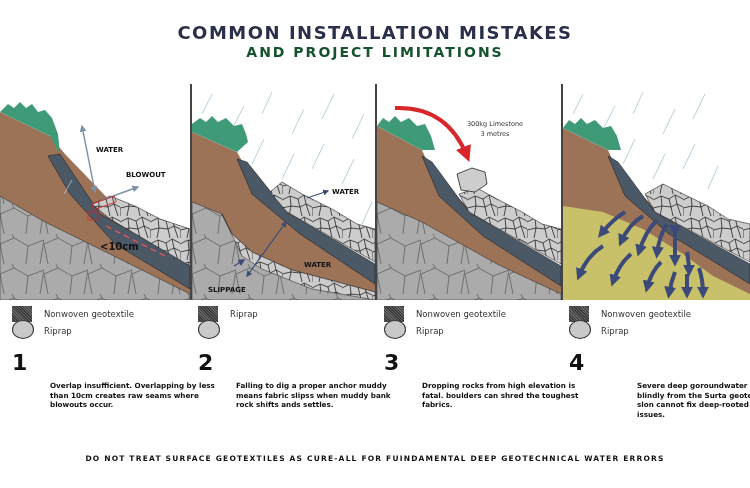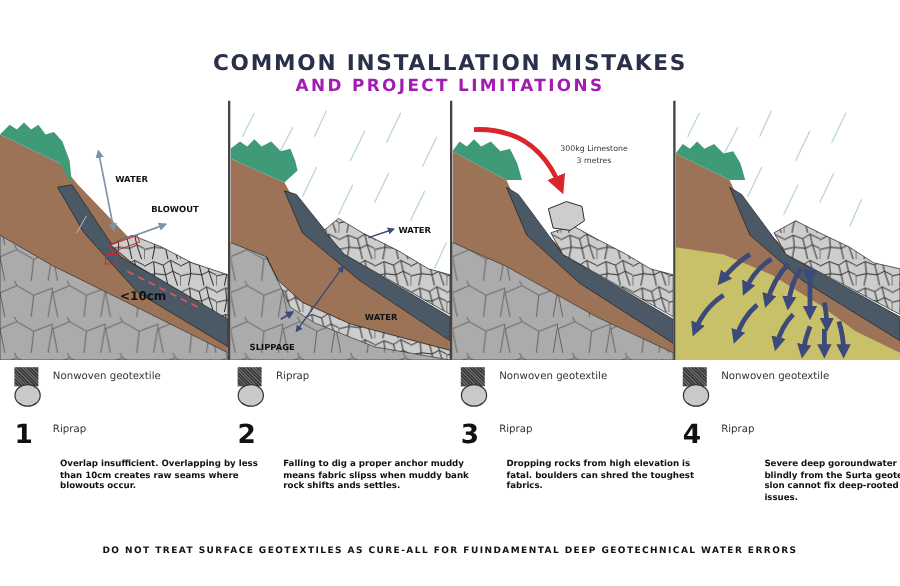--- a/index.html
+++ b/index.html
@@ -1,25 +1,25 @@
 <!DOCTYPE html>
 <html><head>
 <meta charset="utf-8">
 <style>
   html,body{margin:0;padding:0;background:#fff;}
   body{width:750px;height:488px;overflow:hidden;position:relative;font-family:"DejaVu Sans",sans-serif;}
-  .title{position:absolute;left:0;width:750px;text-align:center;font-family:"DejaVu Sans",sans-serif;font-weight:bold;letter-spacing:1.5px;margin-top:20px;}
+  .title{position:absolute;left:0;width:750px;text-align:center;font-family:"DejaVu Sans",sans-serif;font-weight:bold;letter-spacing:1.5px;}
   .t1{top:22px;font-size:18px;color:#2a2f4a;}
-  .t2{top:44px;font-size:14px;color:#a21caf;letter-spacing:2px;}
+  .t2{top:44px;font-size:14px;color:#14532d;letter-spacing:2px;}
   .panel{position:absolute;top:0;height:216px;overflow:hidden;text-align:center;}
   .panel svg{display:block;}
   .divider{position:absolute;top:84px;width:2px;height:216px;background:#444;}
   .col{position:absolute;top:306px;width:182px;}
   .swatch-wrap{position:relative;width:22px;height:34px;margin-right:10px;}
-  .legend-labels{display:flex;flex-direction:column;font-size:8.5px;color:#333;gap:27px;}
+  .legend-labels{display:flex;flex-direction:column;font-size:8.5px;color:#333;}
   .legend-labels span{height:17px;line-height:17px;}
   .num{position:absolute;top:350px;font-family:"DejaVu Sans",sans-serif;font-weight:bold;font-size:22px;color:#111;}
   .desc{position:absolute;top:381px;width:172px;font-size:7.2px;line-height:9.5px;color:#111;font-weight:bold;margin-left:38px;}
   .footer{position:absolute;top:454px;left:0;width:750px;text-align:center;font-size:7.5px;font-weight:bold;letter-spacing:1.2px;color:#111;}
   .lbl{font-family:"DejaVu Sans",sans-serif;font-weight:bold;font-size:7px;fill:#111;}
 </style>
 </head>
 <body>
 
 <div class="title t1">COMMON INSTALLATION MISTAKES</div>

